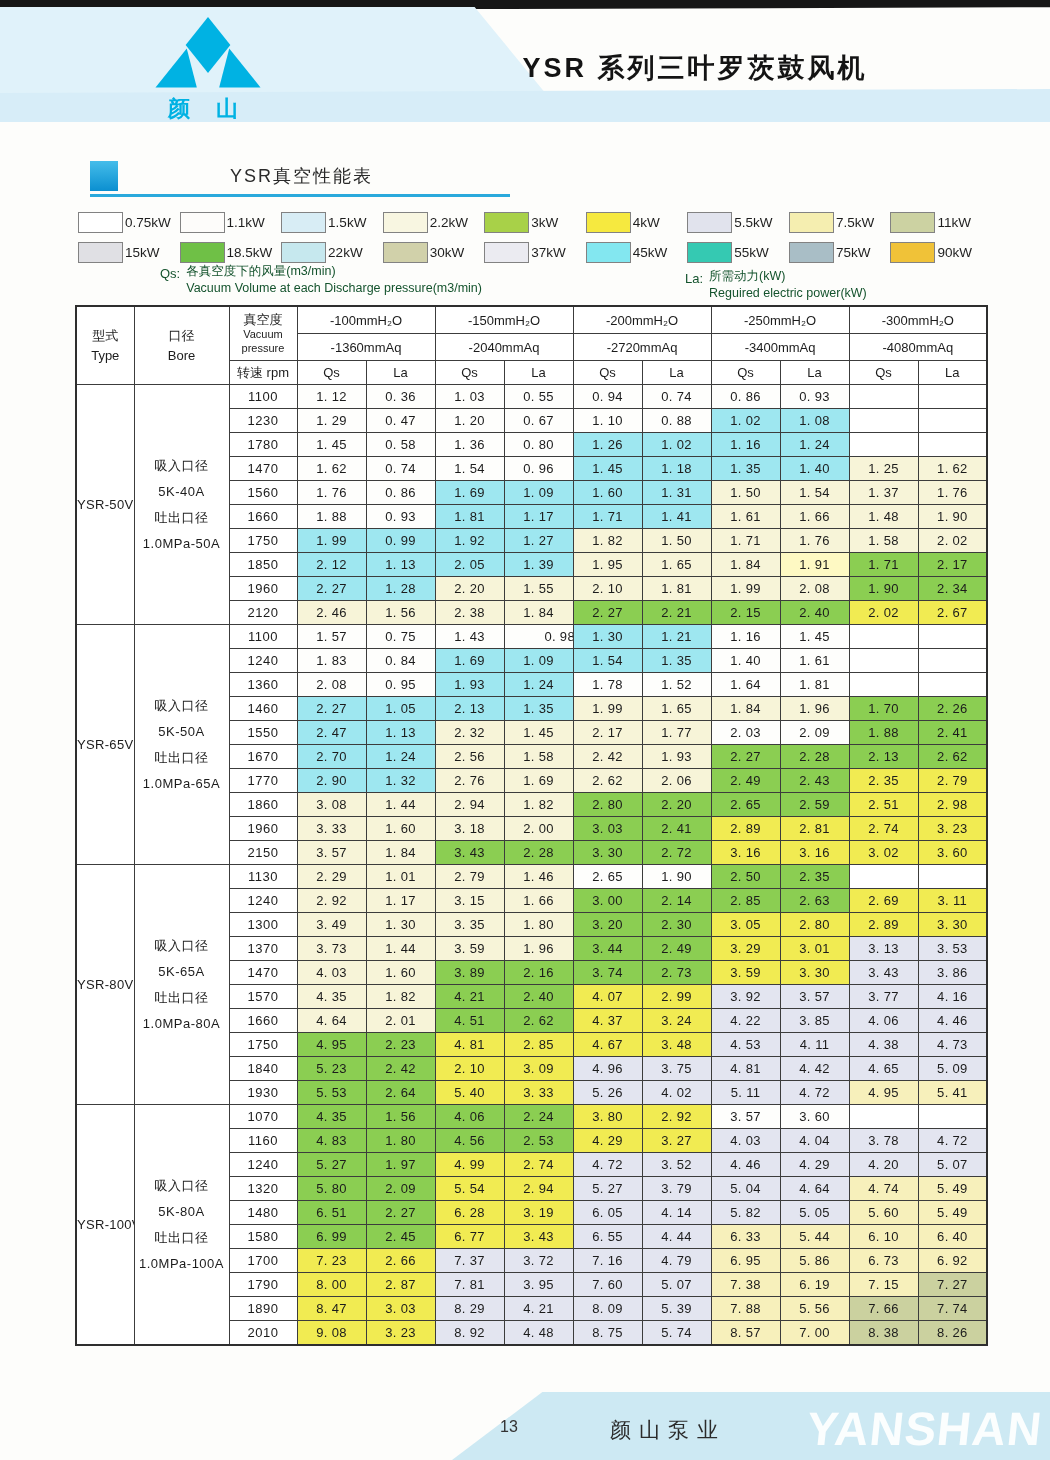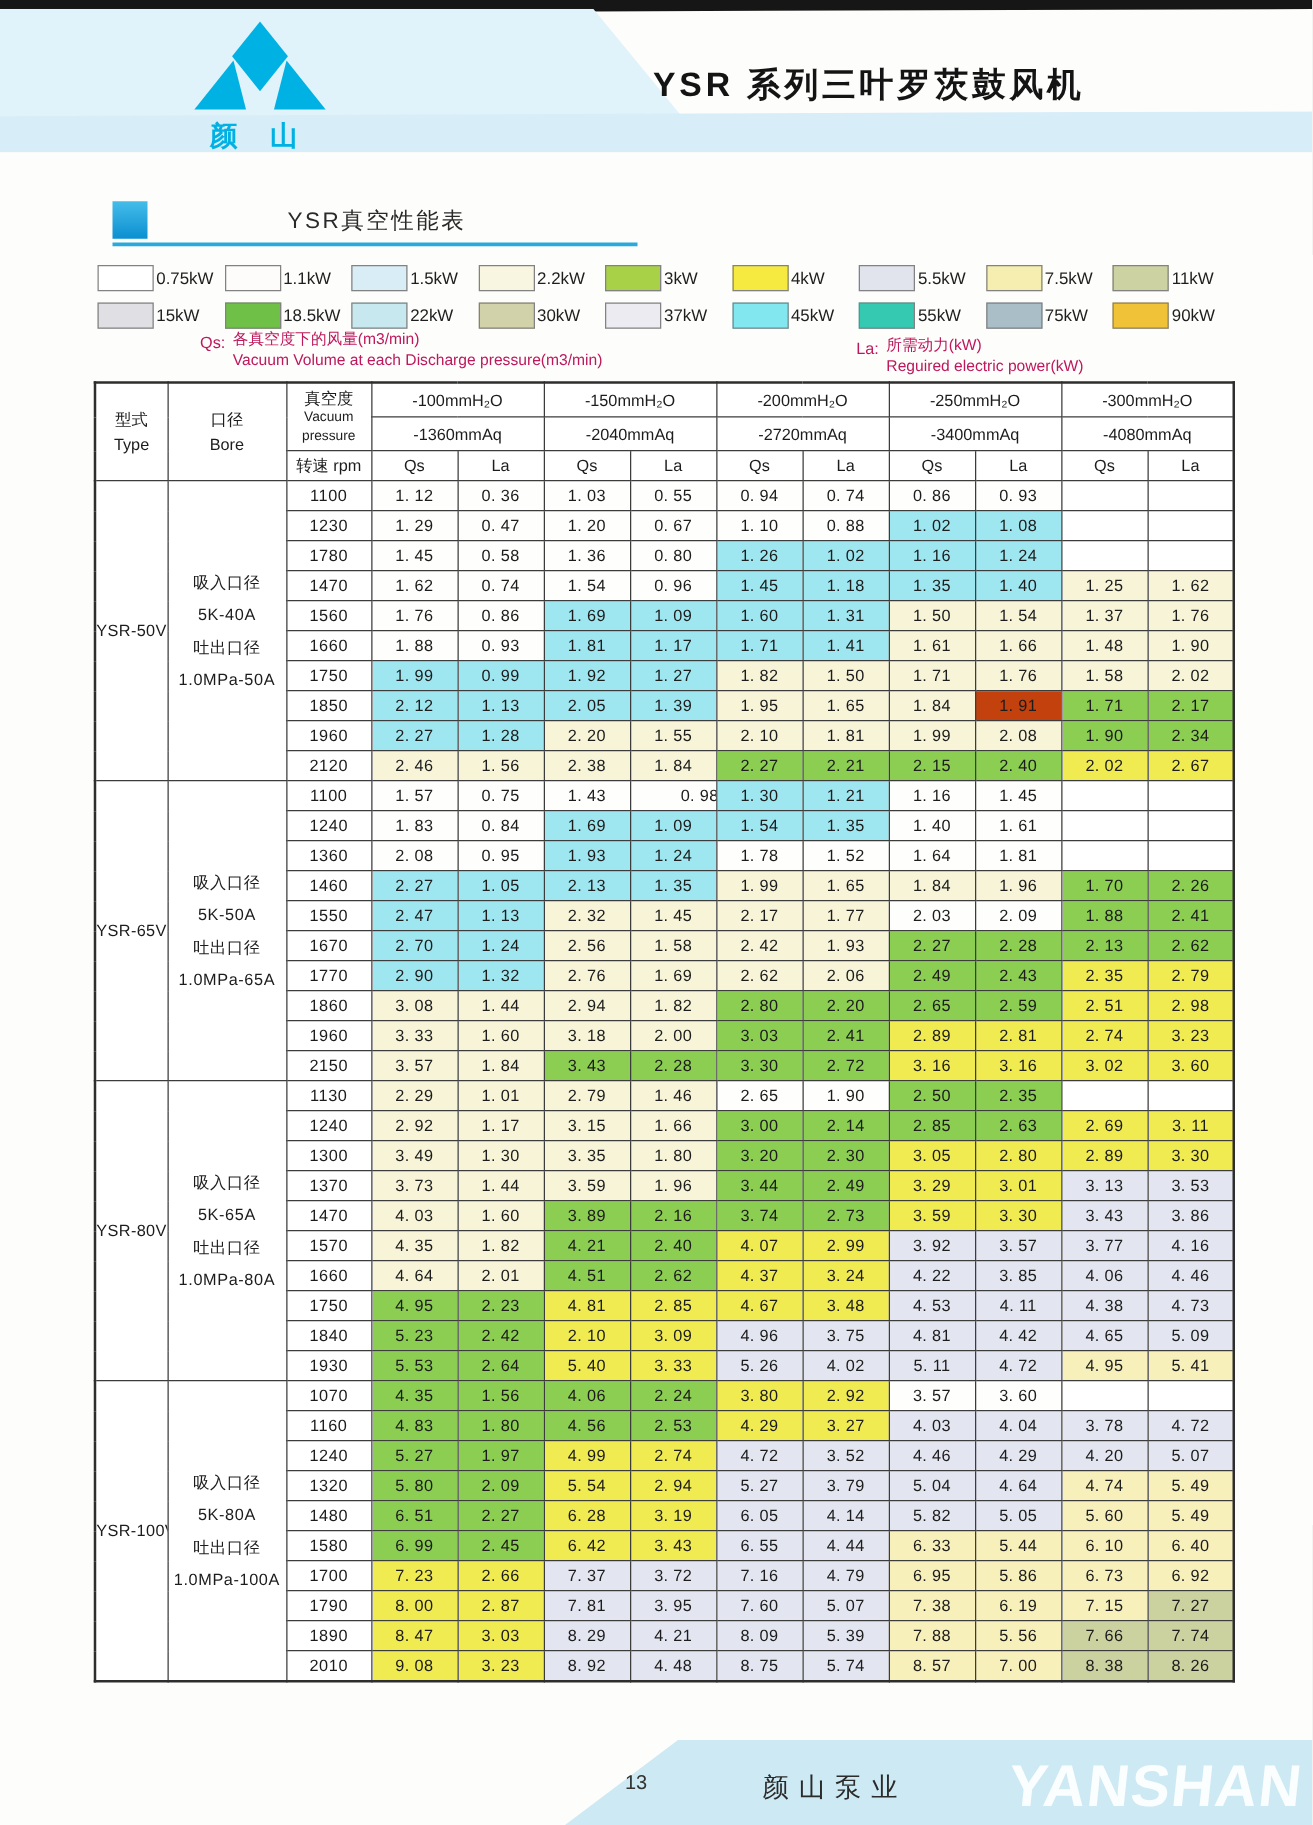--- a/index.html
+++ b/index.html
@@ -32,21 +32,21 @@
   .section-title{position:absolute;left:140px;top:6px;font-size:18px;color:#2a2a2a;letter-spacing:2px;}
 
   
   .legend{position:absolute;top:211px;left:78px;width:914px;display:grid;
           grid-template-columns:repeat(9,1fr);grid-row-gap:7px;}
   .legend-item{display:flex;align-items:center;height:23px;}
   .legend-swatch{width:45px;height:21px;border:1px solid #828282;box-sizing:border-box;flex:none;}
   .legend-label{font-size:13.5px;color:#1e1e1e;margin-left:2px;white-space:nowrap;}
 
   
-  .note{position:absolute;display:flex;font-size:12.5px;color:#be185d;}
+  .note{position:absolute;display:flex;font-size:12.5px;color:#14532d;}
   .note-qs{top:263px;left:160px;}
   .note-la{top:268px;left:685px;}
   .note-key{font-size:13px;margin-right:6px;margin-top:3px;}
   .note-lines div{line-height:17px;white-space:nowrap;}
 
   
   table.perf{position:absolute;top:305px;left:75px;border-collapse:collapse;table-layout:fixed;
              width:911px;background:#fff;}
   table.perf th,table.perf td{border:1px solid #3c3c3c;padding:0;text-align:center;
              font-weight:normal;font-size:13px;color:#1c1c1c;overflow:hidden;white-space:nowrap;}
@@ -328,21 +328,21 @@
         </tr>
         <tr>
           <td class="rpm-cell">1850</td>
           <td class="num" style="background: rgb(158, 231, 240);">2. 12</td>
           <td class="num" style="background: rgb(158, 231, 240);">1. 13</td>
           <td class="num" style="background: rgb(158, 231, 240);">2. 05</td>
           <td class="num" style="background: rgb(158, 231, 240);">1. 39</td>
           <td class="num" style="background: rgb(247, 244, 216);">1. 95</td>
           <td class="num" style="background: rgb(247, 244, 216);">1. 65</td>
           <td class="num" style="background: rgb(247, 244, 216);">1. 84</td>
-          <td class="num" style="background: #c2410c;">1. 91</td>
+          <td class="num" style="background: #fef9c3;">1. 91</td>
           <td class="num" style="background: rgb(139, 206, 82);">1. 71</td>
           <td class="num" style="background: rgb(139, 206, 82);">2. 17</td>
         </tr>
         <tr>
           <td class="rpm-cell">1960</td>
           <td class="num" style="background: rgb(158, 231, 240);">2. 27</td>
           <td class="num" style="background: rgb(158, 231, 240);">1. 28</td>
           <td class="num" style="background: rgb(247, 244, 216);">2. 20</td>
           <td class="num" style="background: rgb(247, 244, 216);">1. 55</td>
           <td class="num" style="background: rgb(247, 244, 216);">2. 10</td>
@@ -708,21 +708,21 @@
           <td class="num" style="background: rgb(227, 229, 240);">4. 14</td>
           <td class="num" style="background: rgb(227, 229, 240);">5. 82</td>
           <td class="num" style="background: rgb(227, 229, 240);">5. 05</td>
           <td class="num" style="background: rgb(247, 240, 187);">5. 60</td>
           <td class="num" style="background: rgb(247, 240, 187);">5. 49</td>
         </tr>
         <tr>
           <td class="rpm-cell">1580</td>
           <td class="num" style="background: rgb(139, 206, 82);">6. 99</td>
           <td class="num" style="background: rgb(139, 206, 82);">2. 45</td>
-          <td class="num" style="background: rgb(241, 235, 82);">6. 42</td>
+          <td class="num" style="background: rgb(241, 235, 82);">6. 77</td>
           <td class="num" style="background: rgb(241, 235, 82);">3. 43</td>
           <td class="num" style="background: rgb(227, 229, 240);">6. 55</td>
           <td class="num" style="background: rgb(227, 229, 240);">4. 44</td>
           <td class="num" style="background: rgb(247, 240, 187);">6. 33</td>
           <td class="num" style="background: rgb(247, 240, 187);">5. 44</td>
           <td class="num" style="background: rgb(247, 240, 187);">6. 10</td>
           <td class="num" style="background: rgb(247, 240, 187);">6. 40</td>
         </tr>
         <tr>
           <td class="rpm-cell">1700</td>

